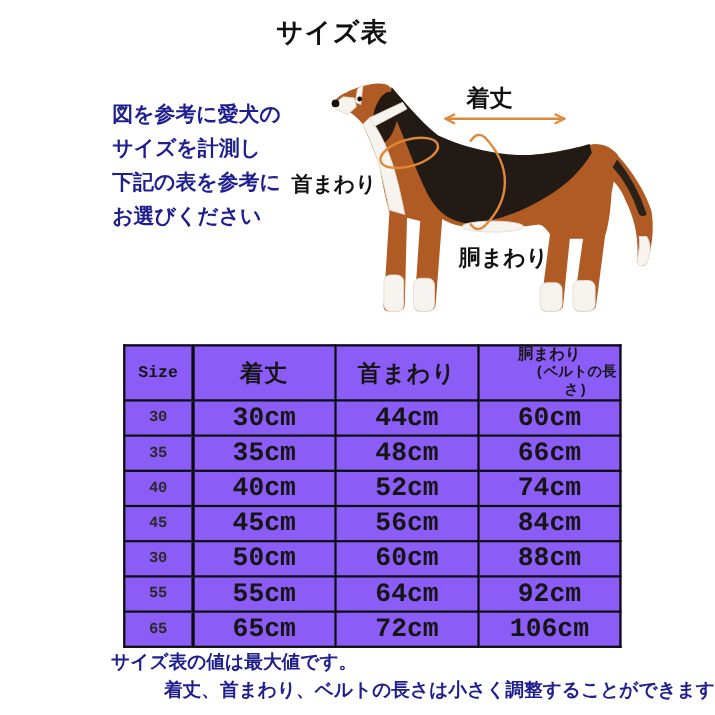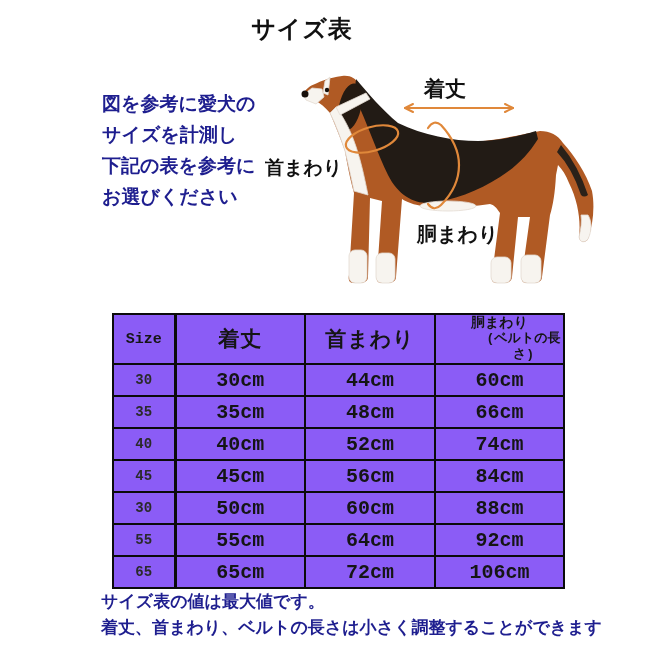--- a/index.html
+++ b/index.html
@@ -65,32 +65,32 @@
   .size-table th.col-size, .size-table td.col-size {
     border-right: 3px solid #0b0b0b;
   }
   .size-table thead tr { height: 37px; }
   .size-table tbody tr { height: 32px; margin-top: 12px; }
   th.col-size  { font-size: 15px; font-weight: bold; }
   td.col-size  { font-size: 14px; font-weight: bold; color:#2a2a2a; }
   th.hdr-main  { font-size: 21px; font-weight: bold; letter-spacing: 1px; }
   th.hdr-girth { font-size: 14px; font-weight: bold; line-height: 16px; }
   th.hdr-girth .sub { font-size: 13px; font-weight: bold; display:block;margin-left:48px; }
-  td.val { font-size: 20px; font-weight: bold; letter-spacing: 0; }
+  td.val { font-size: 24px; font-weight: bold; letter-spacing: 0; }
 
   .note {
     position: absolute;
     left: 101px;
     color: #1e1e8f;
     font-size: 17px;
     font-weight: bold;
     white-space: nowrap;
   }
   #note-1 { top: 590px; text-align: right; }
-  #note-2 { top: 616px; }
+  #note-2 { top: 616px; margin-left: 48px; }
 </style>
 </head>
 <body>
 
 <div class="page">
 
   <div class="title">サイズ表</div>
 
   <div class="intro">
     <div>図を参考に愛犬の</div>

